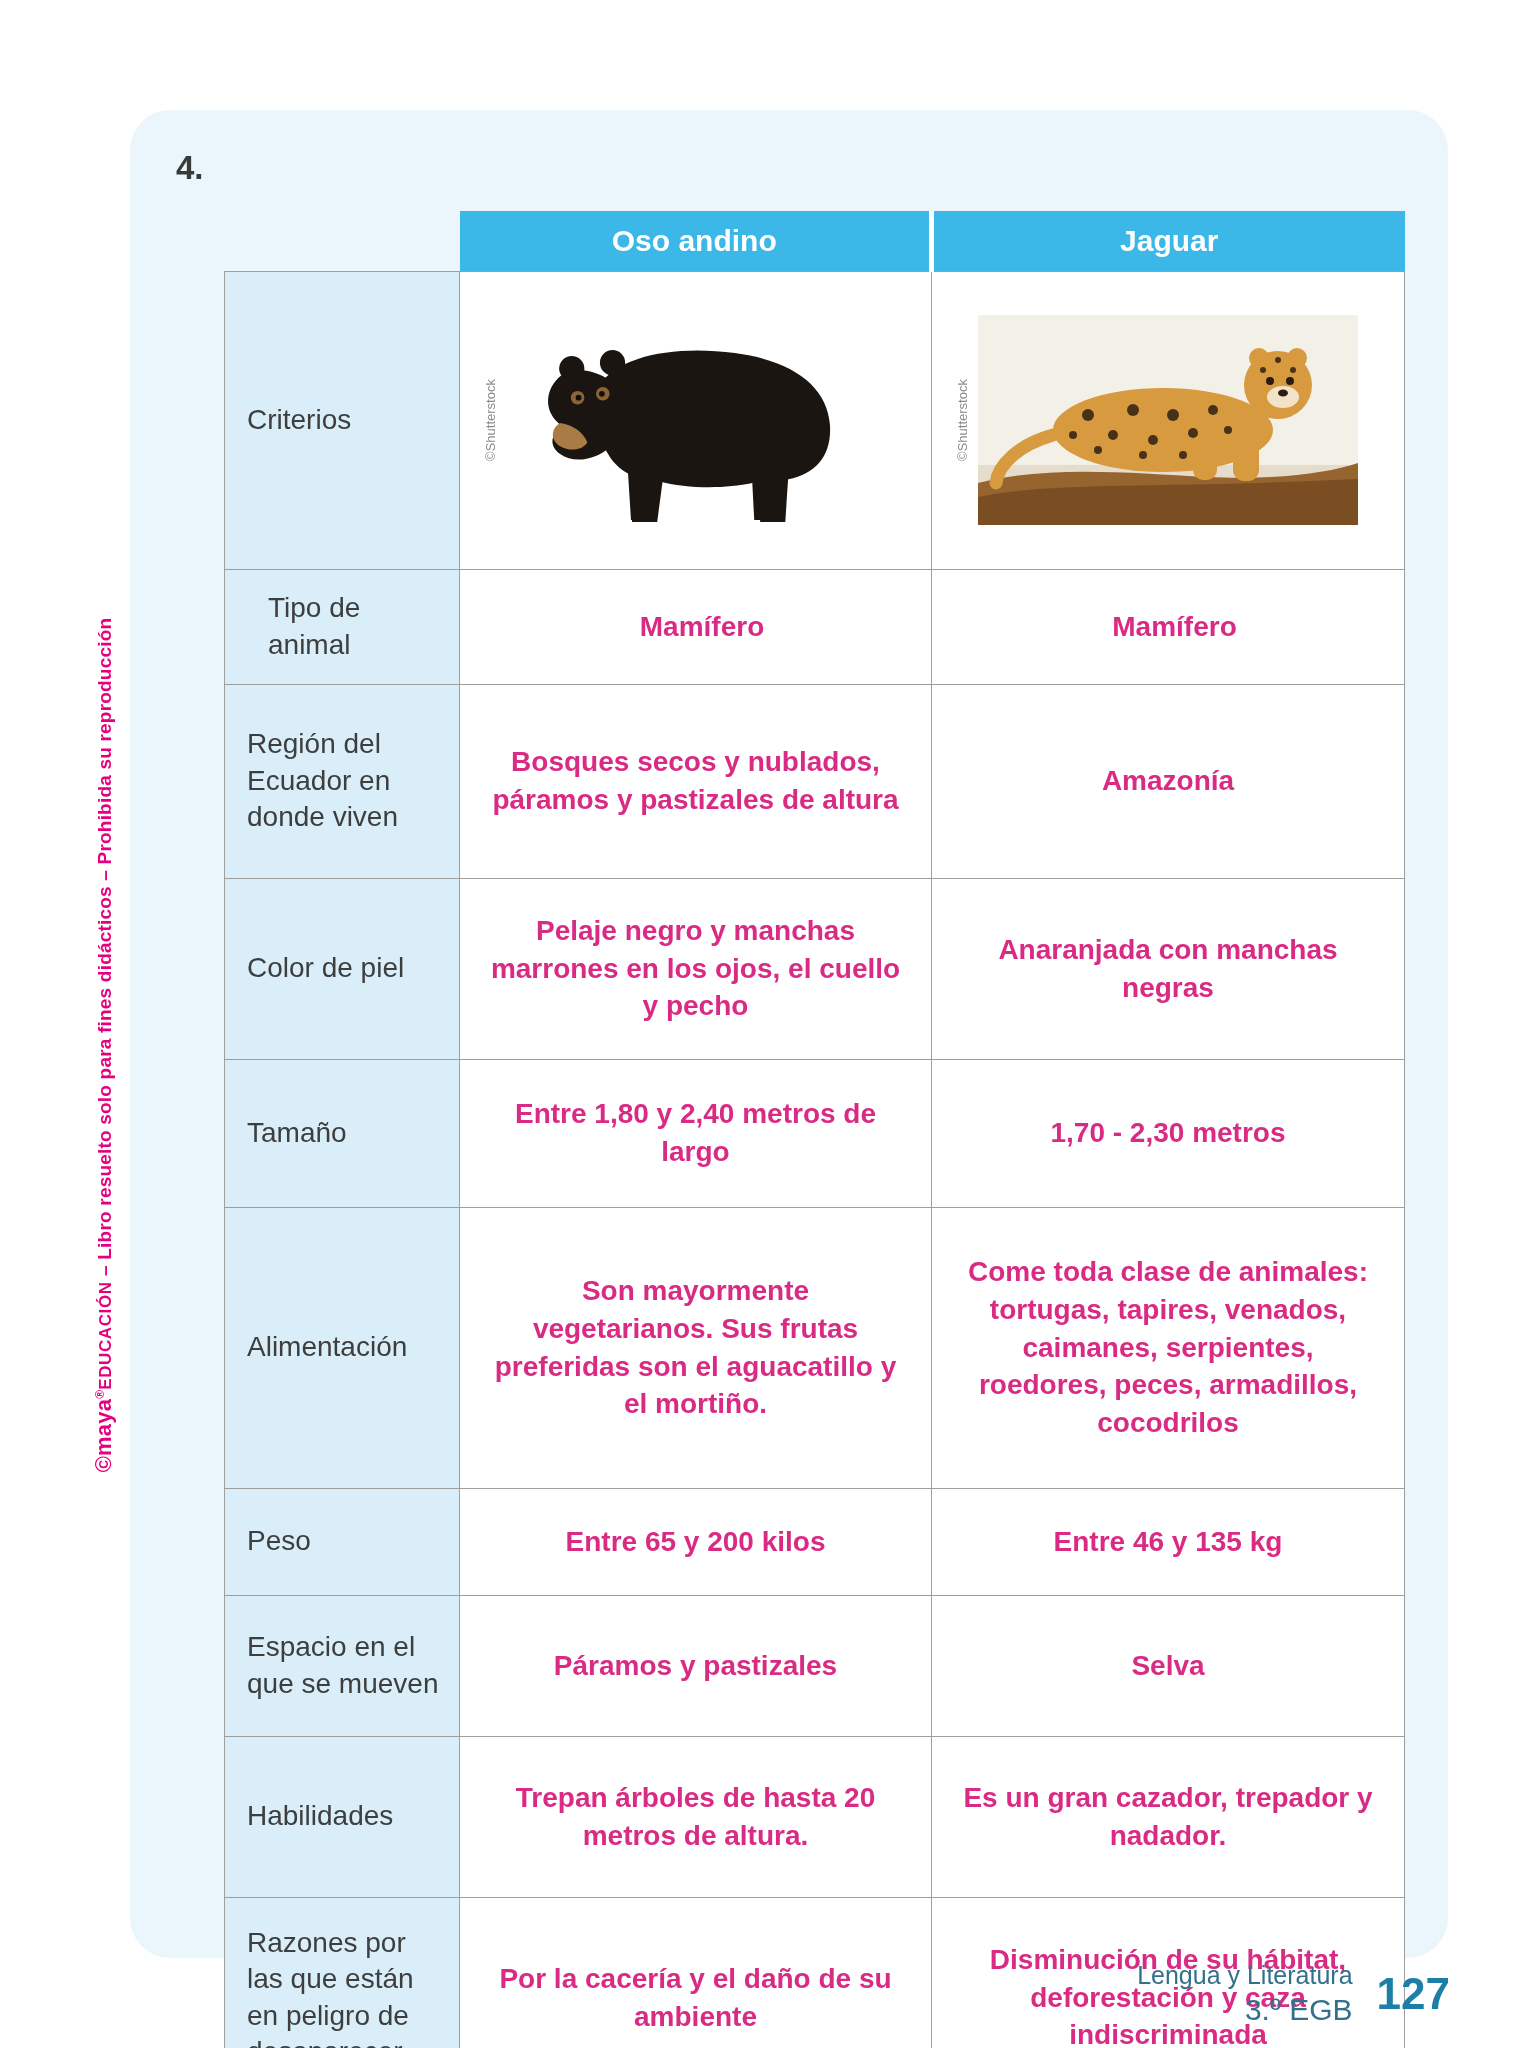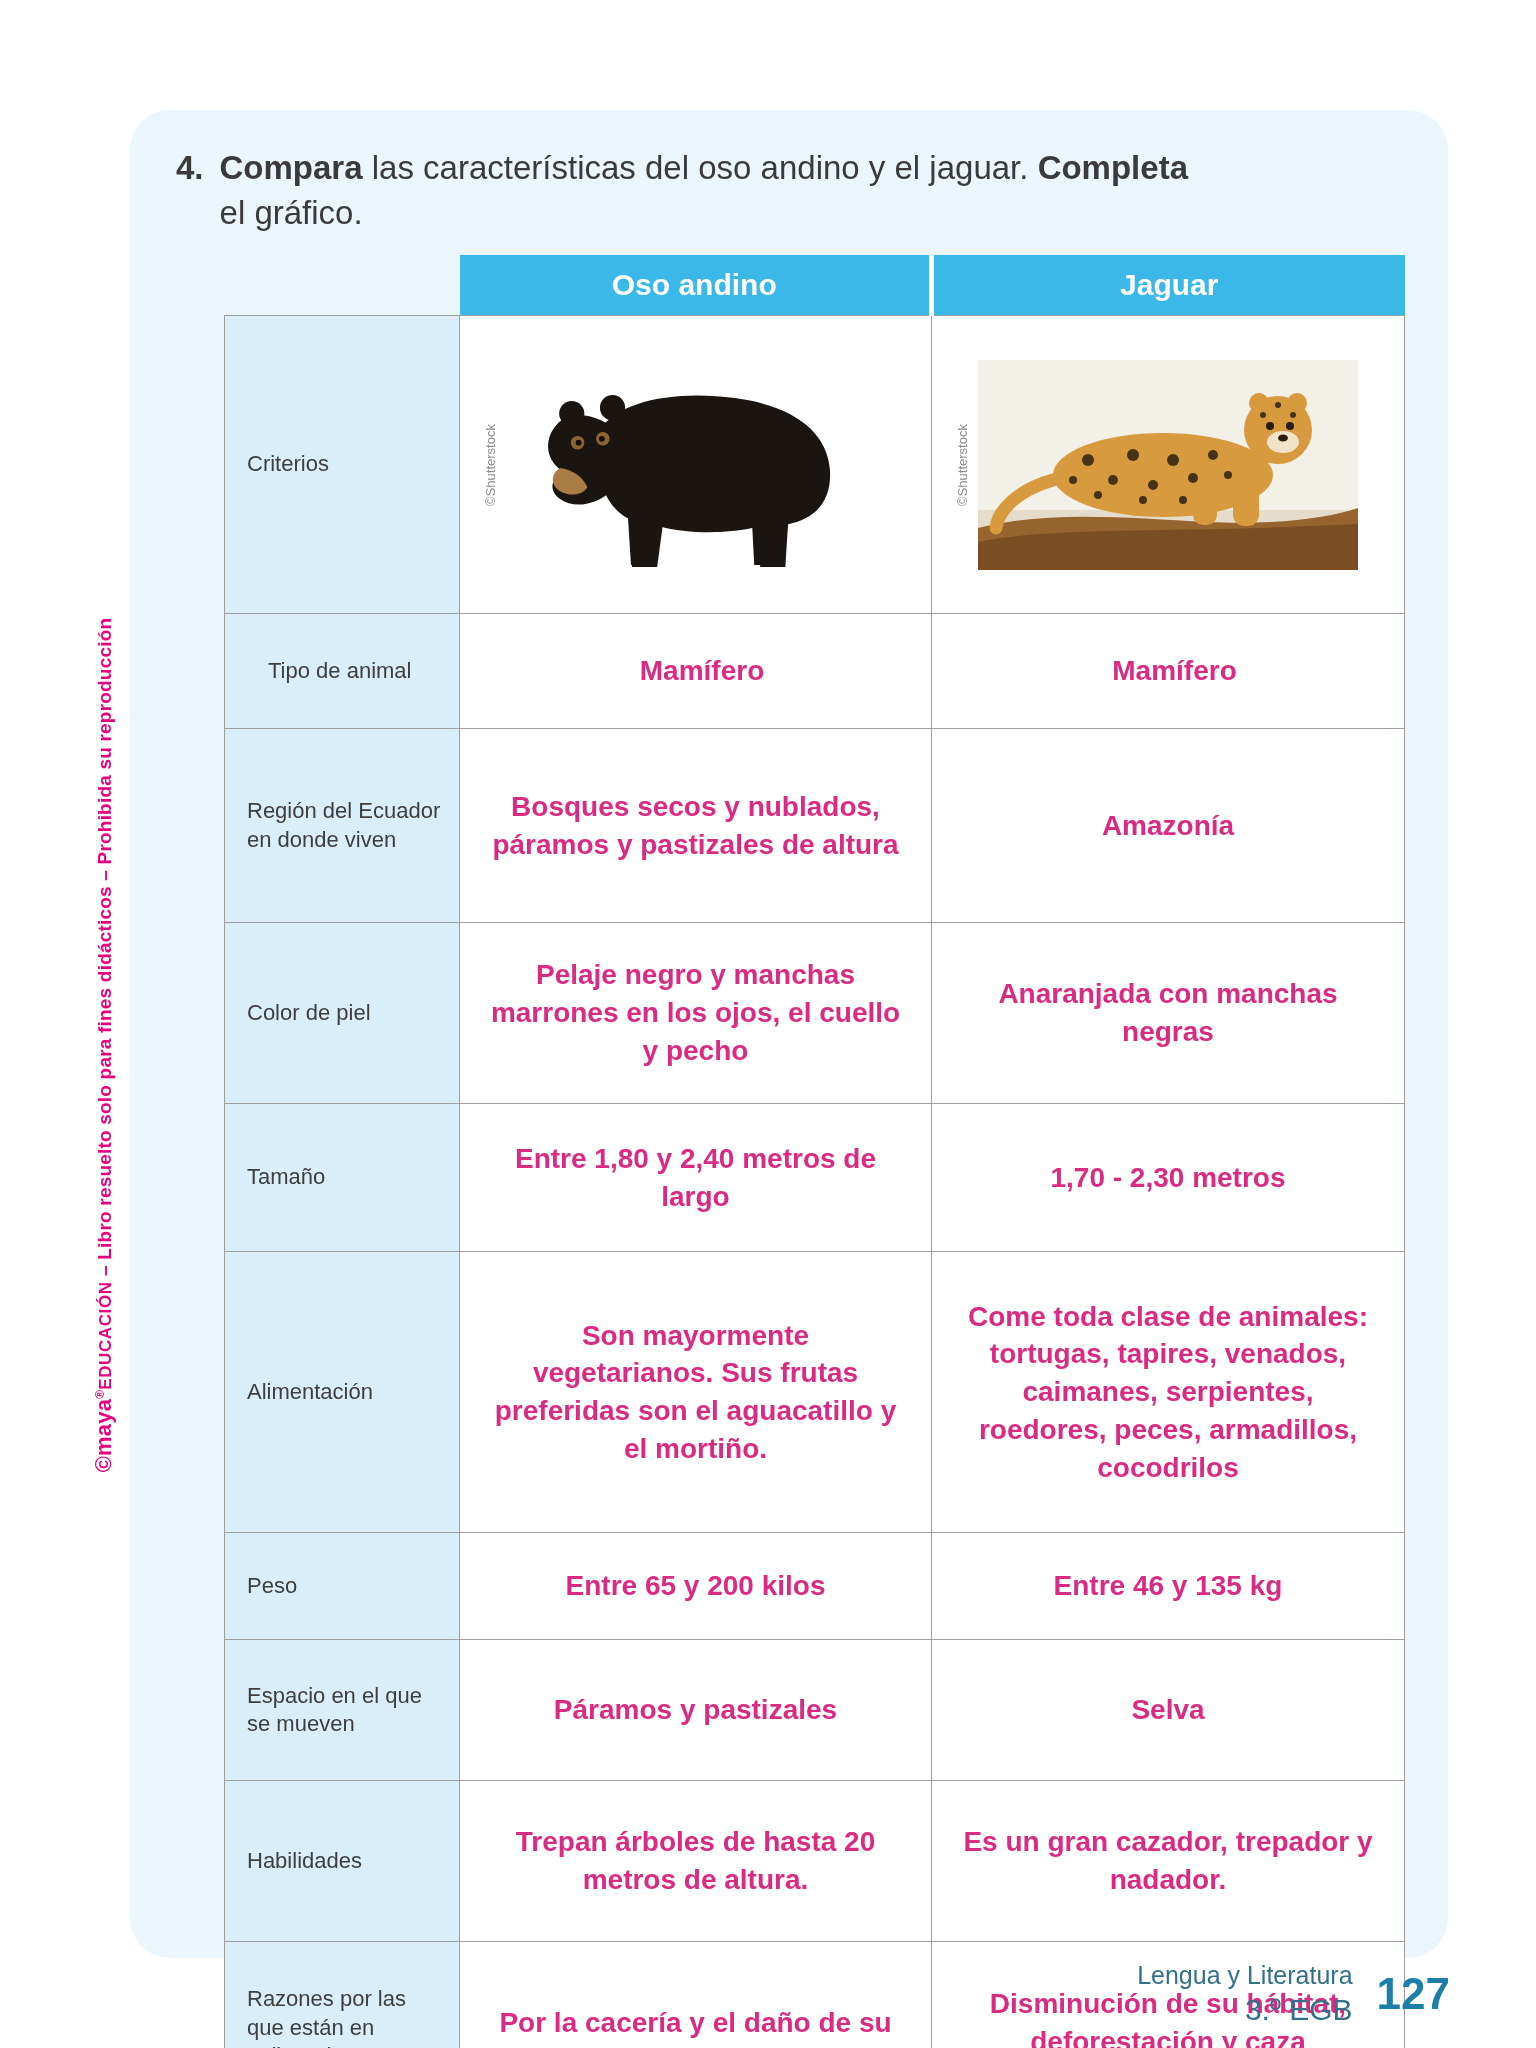--- a/index.html
+++ b/index.html
@@ -20,21 +20,21 @@
   
   table.cmp-table{border-collapse:collapse;margin:20px 0 0 48px;table-layout:fixed;width:1180px;}
   col.c-label{width:235px;} col.c-oso{width:472px;} col.c-jag{width:473px;}
   .cmp-table th{
     background:#3cb8e8;color:#ffffff;font-size:30px;font-weight:700;height:58px;border:none;
   }
   .cmp-table th.th-jaguar{border-left:5px solid #ffffff;}
   .cmp-table td{border:1px solid #9e9e9e;}
   .cmp-table td.blank{border:none;background:transparent;}
   td.lbl{
-    background:#d9eef9;color:#3e3e3e;font-size:22px;text-align:left;
+    background:#d9eef9;color:#3e3e3e;font-size:28px;text-align:left;
     padding:10px 14px 10px 22px;vertical-align:middle;line-height:1.3;
   }
   td.ans{
     background:#ffffff;color:#d92a84;font-size:28px;text-align:center;
     vertical-align:middle;padding:10px 30px;line-height:1.35;font-weight:bold;
   }
   td.img-cell{background:#ffffff;text-align:center;vertical-align:middle;position:relative;}
   .credit{
     position:absolute;left:30px;top:50%;
     transform:translate(-50%,-50%) rotate(-90deg);
@@ -67,24 +67,20 @@
   .f-lines .grade{font-size:30px;}
   .f-num{color:#1d7fa8;font-size:44px;font-weight:700;}
 </style>
 </head>
 <body>
 
 <div class="panel">
 
   <div class="instruction">
     <span class="num">4.</span>
-    <div class="itext">
-      <span class="b">Compara</span><span> las características del oso andino y el jaguar. </span><span class="b">Completa</span>
-      <div>el gráfico.</div>
-    </div>
   </div>
 
   <table class="cmp-table">
     <colgroup>
         <col class="c-label">
         <col class="c-oso">
         <col class="c-jag">
       </colgroup>
 
     <tbody>

